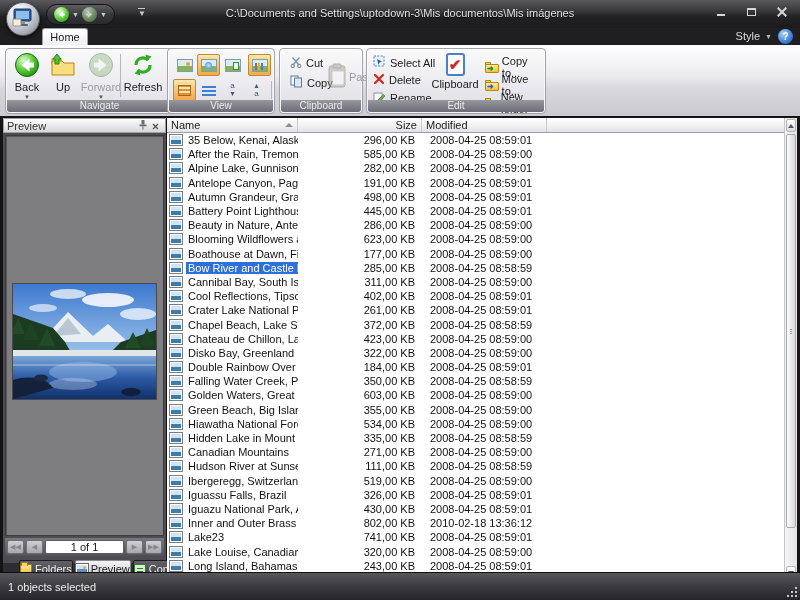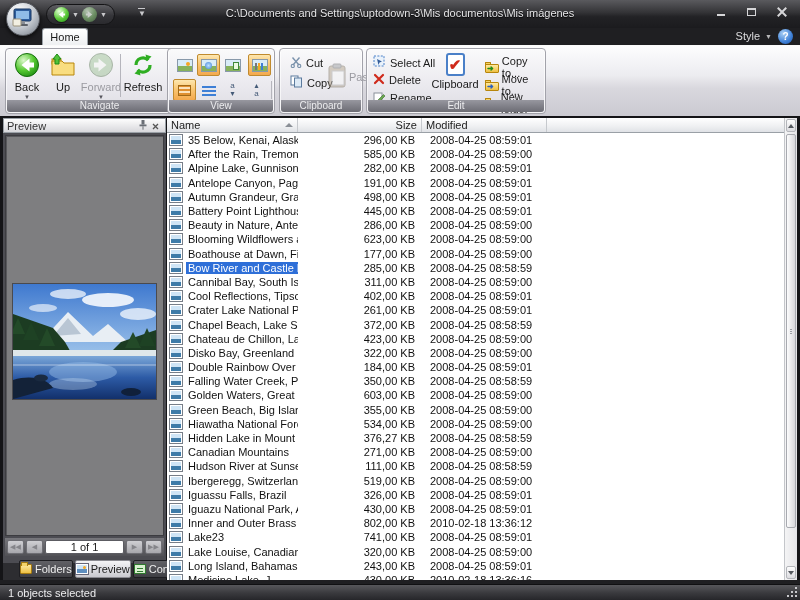--- a/index.html
+++ b/index.html
@@ -166,21 +166,21 @@
     border:1px solid #b3b5ba;border-radius:2px;display:flex;align-items:center;justify-content:center;}
   .sb-up{top:1px;} .sb-down{bottom:1px;}
   .tri-up{width:0;height:0;border-left:3px solid transparent;border-right:3px solid transparent;border-bottom:4px solid #55595f;}
   .tri-down{width:0;height:0;border-left:3px solid transparent;border-right:3px solid transparent;border-top:4px solid #55595f;}
   .sb-thumb{position:absolute;left:1px;right:1px;top:16px;height:394px;
     background:linear-gradient(90deg,#fdfdfd,#d6d6da);border:1px solid #a8aab0;border-radius:2px;}
   .sb-grip{position:absolute;left:3px;right:3px;top:50%;margin-top:-3px;height:6px;
     background:repeating-linear-gradient(0deg,#9a9da3 0 1px,transparent 1px 2px);}
 
   
-  .statusbar{position:absolute;left:0;right:0;bottom:0;height:16px;
+  .statusbar{position:absolute;left:0;right:0;bottom:0;height:28px;
     background:linear-gradient(#57575b,#39393d 55%,#26262a);border-top:1px solid #101012;
     display:flex;align-items:center;color:#ececee;padding:0 8px;}
   .grip{position:absolute;right:2px;bottom:2px;width:12px;height:12px;
     background:
       radial-gradient(circle at 10px 10px,#c8c8cc 1px,transparent 1.4px),
       radial-gradient(circle at 6px 10px,#c8c8cc 1px,transparent 1.4px),
       radial-gradient(circle at 10px 6px,#c8c8cc 1px,transparent 1.4px),
       radial-gradient(circle at 2px 10px,#c8c8cc 1px,transparent 1.4px),
       radial-gradient(circle at 6px 6px,#c8c8cc 1px,transparent 1.4px),
       radial-gradient(circle at 10px 2px,#c8c8cc 1px,transparent 1.4px);}
@@ -700,21 +700,21 @@
       <span class="name-text">Hiawatha National Fore...</span>
     </span>
     <span class="cell-size">534,00 KB</span>
     <span class="cell-modified">2008-04-25 08:59:00</span>
   </div>
           <div class="row">
     <span class="cell-name">
       <span class="file-icon"></span>
       <span class="name-text">Hidden Lake in Mount R...</span>
     </span>
-    <span class="cell-size">376,27 KB</span>
+    <span class="cell-size">335,00 KB</span>
     <span class="cell-modified">2008-04-25 08:58:59</span>
   </div>
           <div class="row">
     <span class="cell-name">
       <span class="file-icon"></span>
       <span class="name-text">Canadian Mountains</span>
     </span>
     <span class="cell-size">271,00 KB</span>
     <span class="cell-modified">2008-04-25 08:59:00</span>
   </div>

